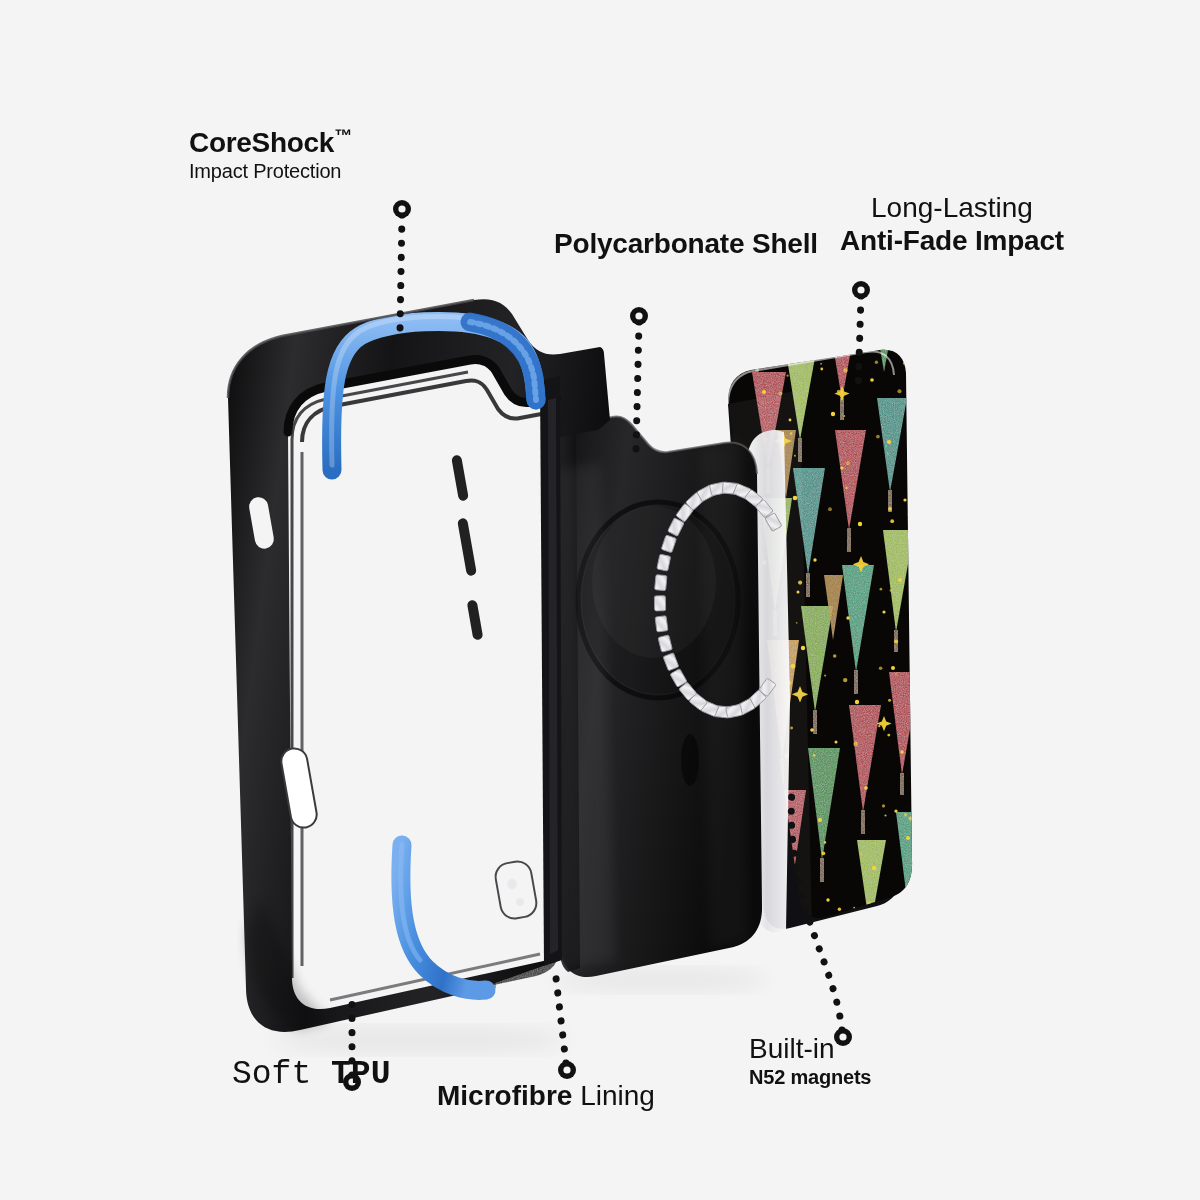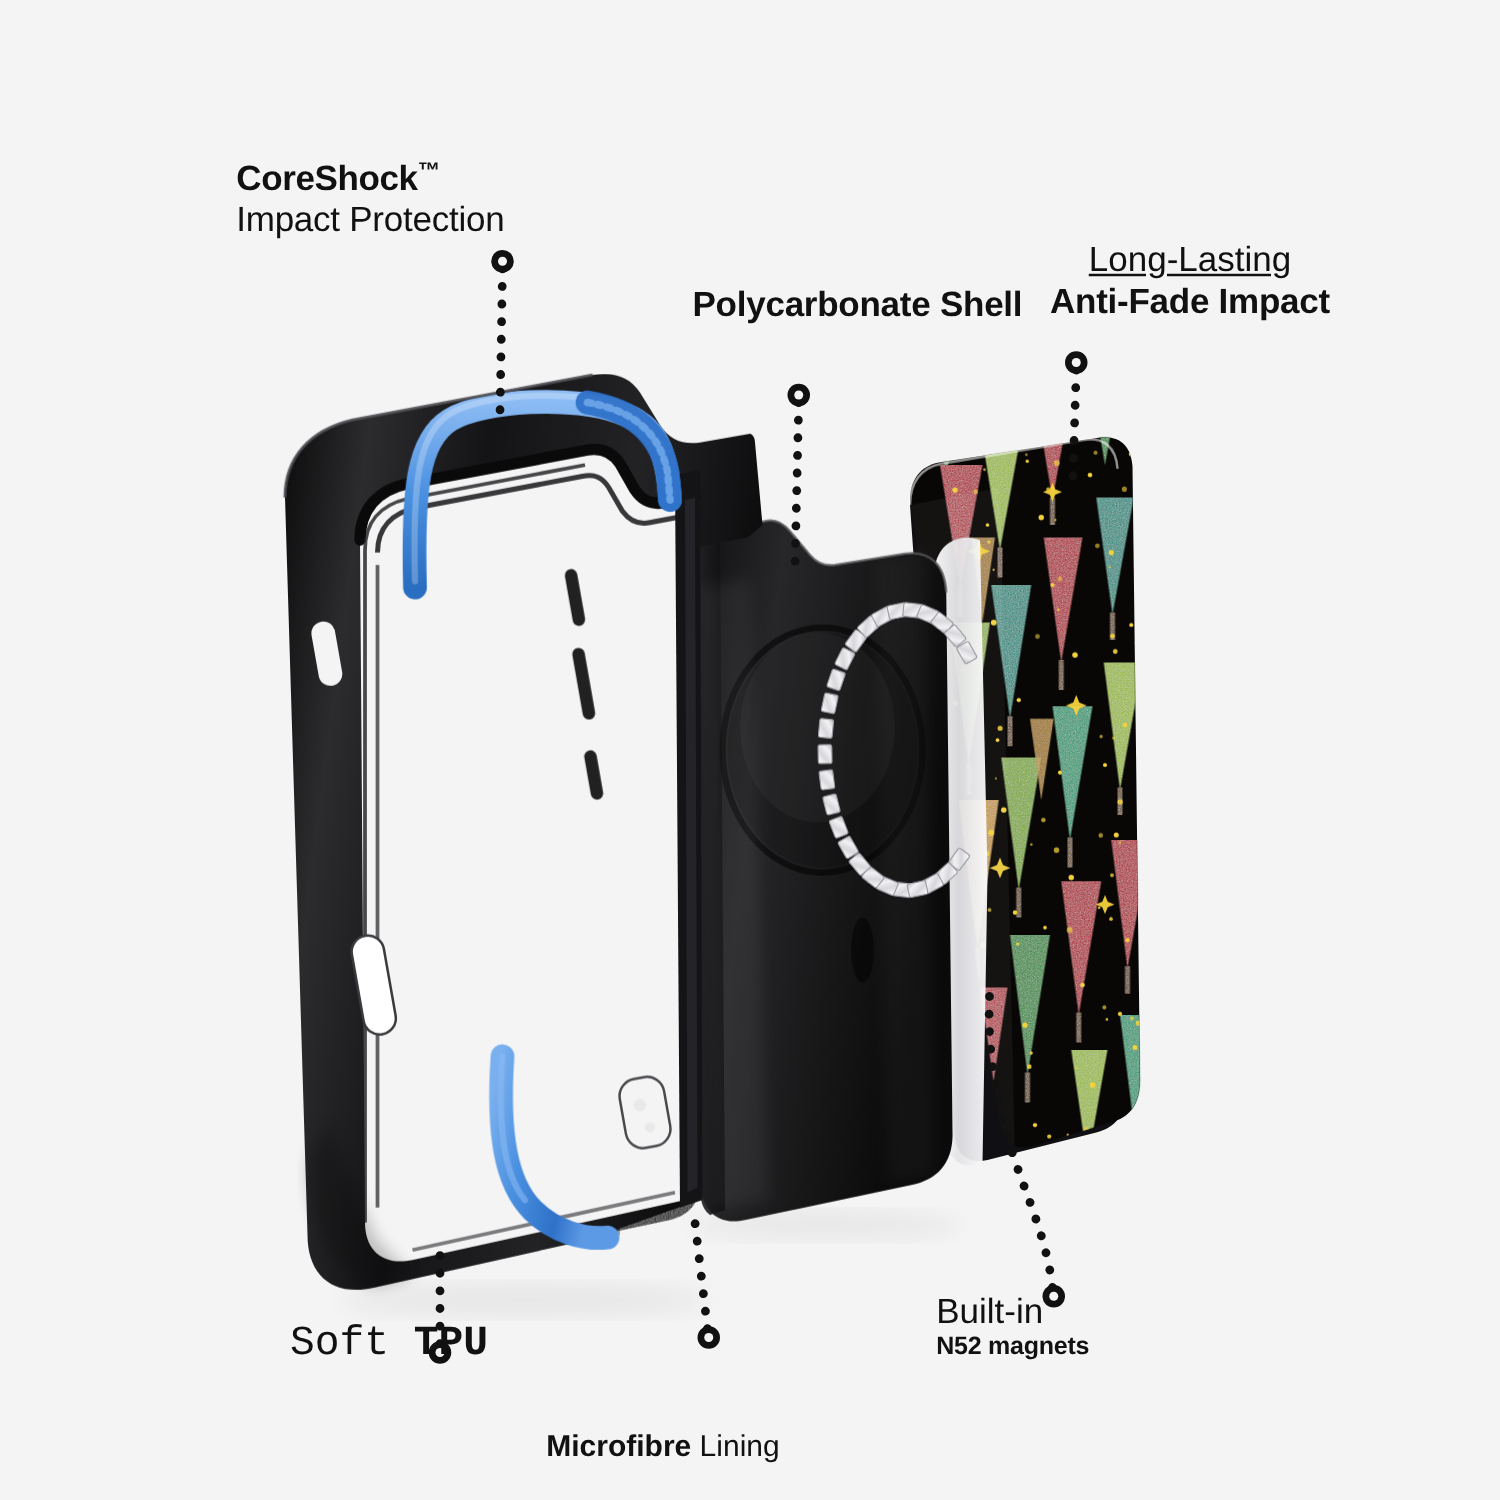--- a/index.html
+++ b/index.html
@@ -14,29 +14,29 @@
   }
   .stage{position:absolute;inset:0;}
 
   
   .callout{position:absolute;line-height:1.17;white-space:nowrap;}
   .callout .ln{display:block;}
   .reg{font-weight:400;}
   .bold{font-weight:700;}
   .c-coreshock{left:189px;top:108px;font-size:27.5px;}
   .c-coreshock .l1{font-weight:700;font-size:28px;letter-spacing:-0.3px;margin-top:18px;}
-  .c-coreshock .l2{font-weight:400;font-size:28px;letter-spacing:-0.2px;}
+  .c-coreshock .l2{font-weight:400;font-size:20px;letter-spacing:-0.2px;}
   .c-poly{left:554px;top:228px;font-size:27px;text-align:center;}
   .c-poly .l1{font-weight:400;font-size:28px;}
   .c-poly .l2{font-weight:700;font-size:28px;letter-spacing:-0.2px;text-align:right;}
   .c-anti{left:840px;top:192px;font-size:27px;text-align:center;}
-  .c-anti .l1{font-weight:400;font-size:28px;text-decoration:underline;}
+  .c-anti .l1{font-weight:400;font-size:28px;}
   .c-anti .l2{font-weight:700;font-size:28px;letter-spacing:-0.2px;}
   .c-tpu{left:232px;top:1056px;font-size:33px;font-family:Liberation Mono, monospace;}
-  .c-micro{left:437px;top:1144px;font-size:24px;}
+  .c-micro{left:437px;top:1080px;font-size:28px;}
   .c-n52{left:749px;top:1033px;font-size:27px;text-align:left;}
   .c-n52 .l1{font-weight:400;font-size:28px;}
   .c-n52 .l2{font-weight:700;font-size:20px;letter-spacing:-0.2px;}
   .sup{font-size:18px;vertical-align:super;font-weight:700;}
 
   
   .leader{position:absolute;}
 
   
   #product{position:absolute;left:0;top:0;width:1200px;height:1200px;}

